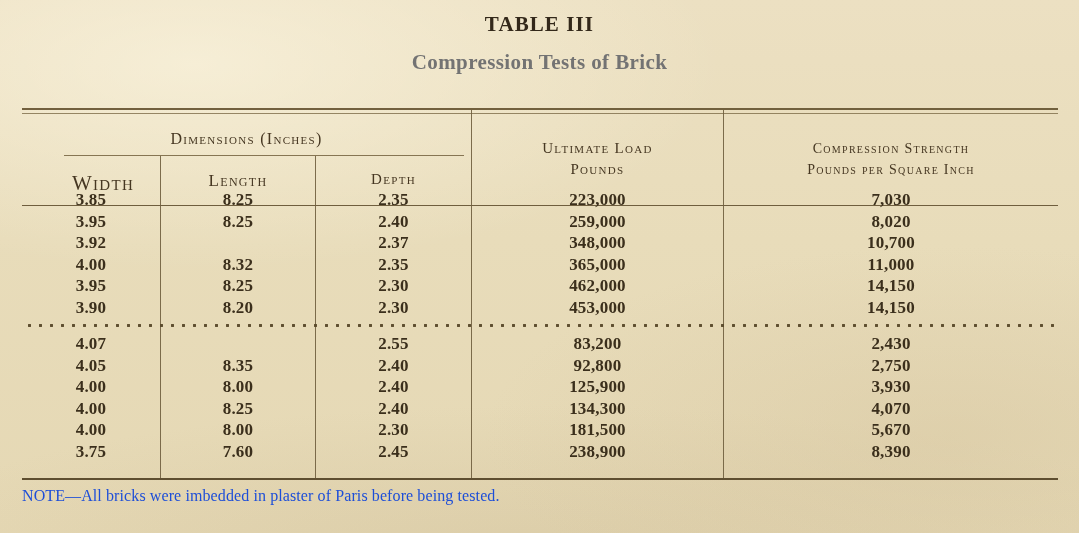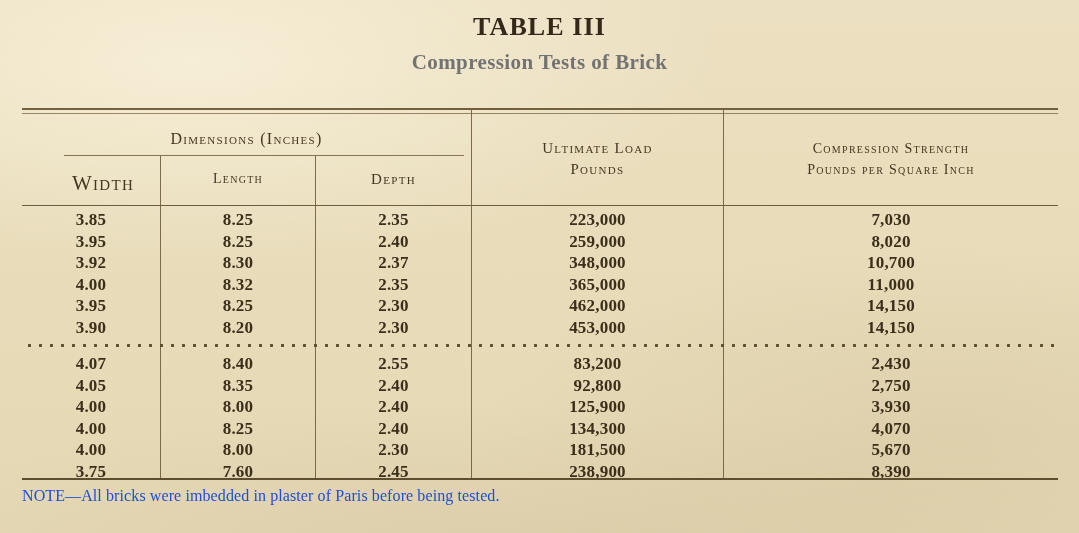--- a/index.html
+++ b/index.html
@@ -32,21 +32,21 @@
     inset: 0;
   }
 
   
   .title-main {
     position: absolute;
     top: 12px;
     left: 0;
     width: 1079px;
     text-align: center;
-    font-size: 26px;
+    font-size: 21px;
     font-weight: bold;
     letter-spacing: 1.1px;
     color: #33281a;
   }
   .title-sub {
     position: absolute;
     top: 50px;
     left: 0;
     width: 1079px;
     text-align: center;
@@ -109,36 +109,36 @@
     text-align: center;
     color: #463722;
     font-variant: small-caps;
     letter-spacing: 1.3px;
   }
   .hdr-dims {
     top: 22px; left: 0; width: 449px;
     font-size: 16px;
   }
   .hdr-width  { top: 63px; left: 12px;   width: 138px; font-size: 21px; }
-  .hdr-length { top: 63px; left: 139px; width: 154px; font-size: 14px; }
+  .hdr-length { top: 63px; left: 139px; width: 154px; font-size: 17px; }
   .hdr-depth  { top: 63px; left: 294px; width: 155px; font-size: 15px; }
 
   .hdr-load {
     top: 30px; left: 450px; width: 251px;
     font-size: 15px; line-height: 21px;
   }
   .hdr-strength {
     top: 30px; left: 702px; width: 334px;
     font-size: 14px; line-height: 21px;
   }
 
   
   .body-rows {
     position: absolute;
-    top: 101px;
+    top: 81px;
     left: 0;
     width: 1036px;
   }
   .drow {
     position: relative;
     height: 21.5px;
     line-height: 21.5px;
   }
   .dcell {
     position: absolute;
@@ -230,21 +230,20 @@
         </div>
         <div class="drow">
           <div class="dcell c-width">3.95</div>
           <div class="dcell c-length">8.25</div>
           <div class="dcell c-depth">2.40</div>
           <div class="dcell c-load">259,000</div>
           <div class="dcell c-strength">8,020</div>
         </div>
         <div class="drow">
           <div class="dcell c-width">3.92</div>
-          <div class="dcell c-length">8.30</div>
           <div class="dcell c-depth">2.37</div>
           <div class="dcell c-load">348,000</div>
           <div class="dcell c-strength">10,700</div>
         </div>
         <div class="drow">
           <div class="dcell c-width">4.00</div>
           <div class="dcell c-length">8.32</div>
           <div class="dcell c-depth">2.35</div>
           <div class="dcell c-load">365,000</div>
           <div class="dcell c-strength">11,000</div>
@@ -261,21 +260,20 @@
           <div class="dcell c-length">8.20</div>
           <div class="dcell c-depth">2.30</div>
           <div class="dcell c-load">453,000</div>
           <div class="dcell c-strength">14,150</div>
         </div>
         <div class="dotted-sep">
           <div class="dots"></div>
         </div>
         <div class="drow">
           <div class="dcell c-width">4.07</div>
-          <div class="dcell c-length">8.40</div>
           <div class="dcell c-depth">2.55</div>
           <div class="dcell c-load">83,200</div>
           <div class="dcell c-strength">2,430</div>
         </div>
         <div class="drow">
           <div class="dcell c-width">4.05</div>
           <div class="dcell c-length">8.35</div>
           <div class="dcell c-depth">2.40</div>
           <div class="dcell c-load">92,800</div>
           <div class="dcell c-strength">2,750</div>

